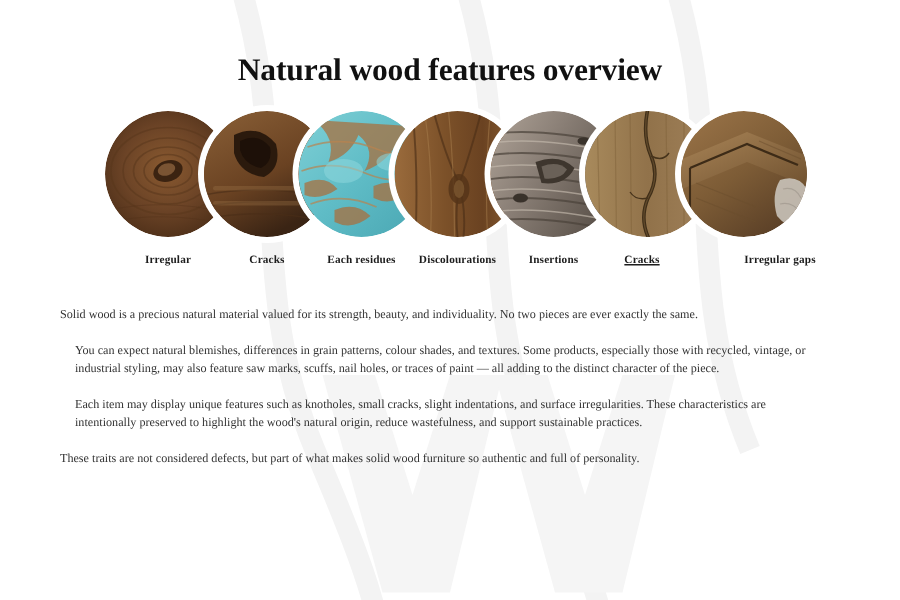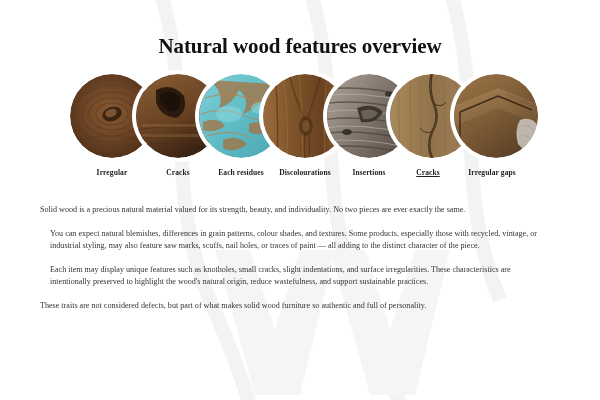--- a/index.html
+++ b/index.html
@@ -320,21 +320,21 @@
 
   </div>
 
   <div id="feature-labels">
     <div class="feature-label" style="left:112px;">Irregular</div>
     <div class="feature-label" style="left:178px;">Cracks</div>
     <div class="feature-label" style="left:241px;">Each residues</div>
     <div class="feature-label" style="left:305px;">Discolourations</div>
     <div class="feature-label" style="left:369px;">Insertions</div>
     <div class="feature-label" style="left:428px;text-decoration:underline;">Cracks</div>
-    <div class="feature-label" style="left:492px;">Irregular gaps</div>
+    <div class="feature-label" style="left:520px;">Irregular gaps</div>
   </div>
 
   <div id="body-copy">
     <p class="para">Solid wood is a precious natural material valued for its strength, beauty, and individuality. No two pieces are ever exactly the same.</p>
     <p class="para narrow">You can expect natural blemishes, differences in grain patterns, colour shades, and textures. Some products, especially those with recycled, vintage, or industrial styling, may also feature saw marks, scuffs, nail holes, or traces of paint — all adding to the distinct character of the piece.</p>
     <p class="para narrow">Each item may display unique features such as knotholes, small cracks, slight indentations, and surface irregularities. These characteristics are intentionally preserved to highlight the wood's natural origin, reduce wastefulness, and support sustainable practices.</p>
     <p class="para">These traits are not considered defects, but part of what makes solid wood furniture so authentic and full of personality.</p>
   </div>
 
 </div>

